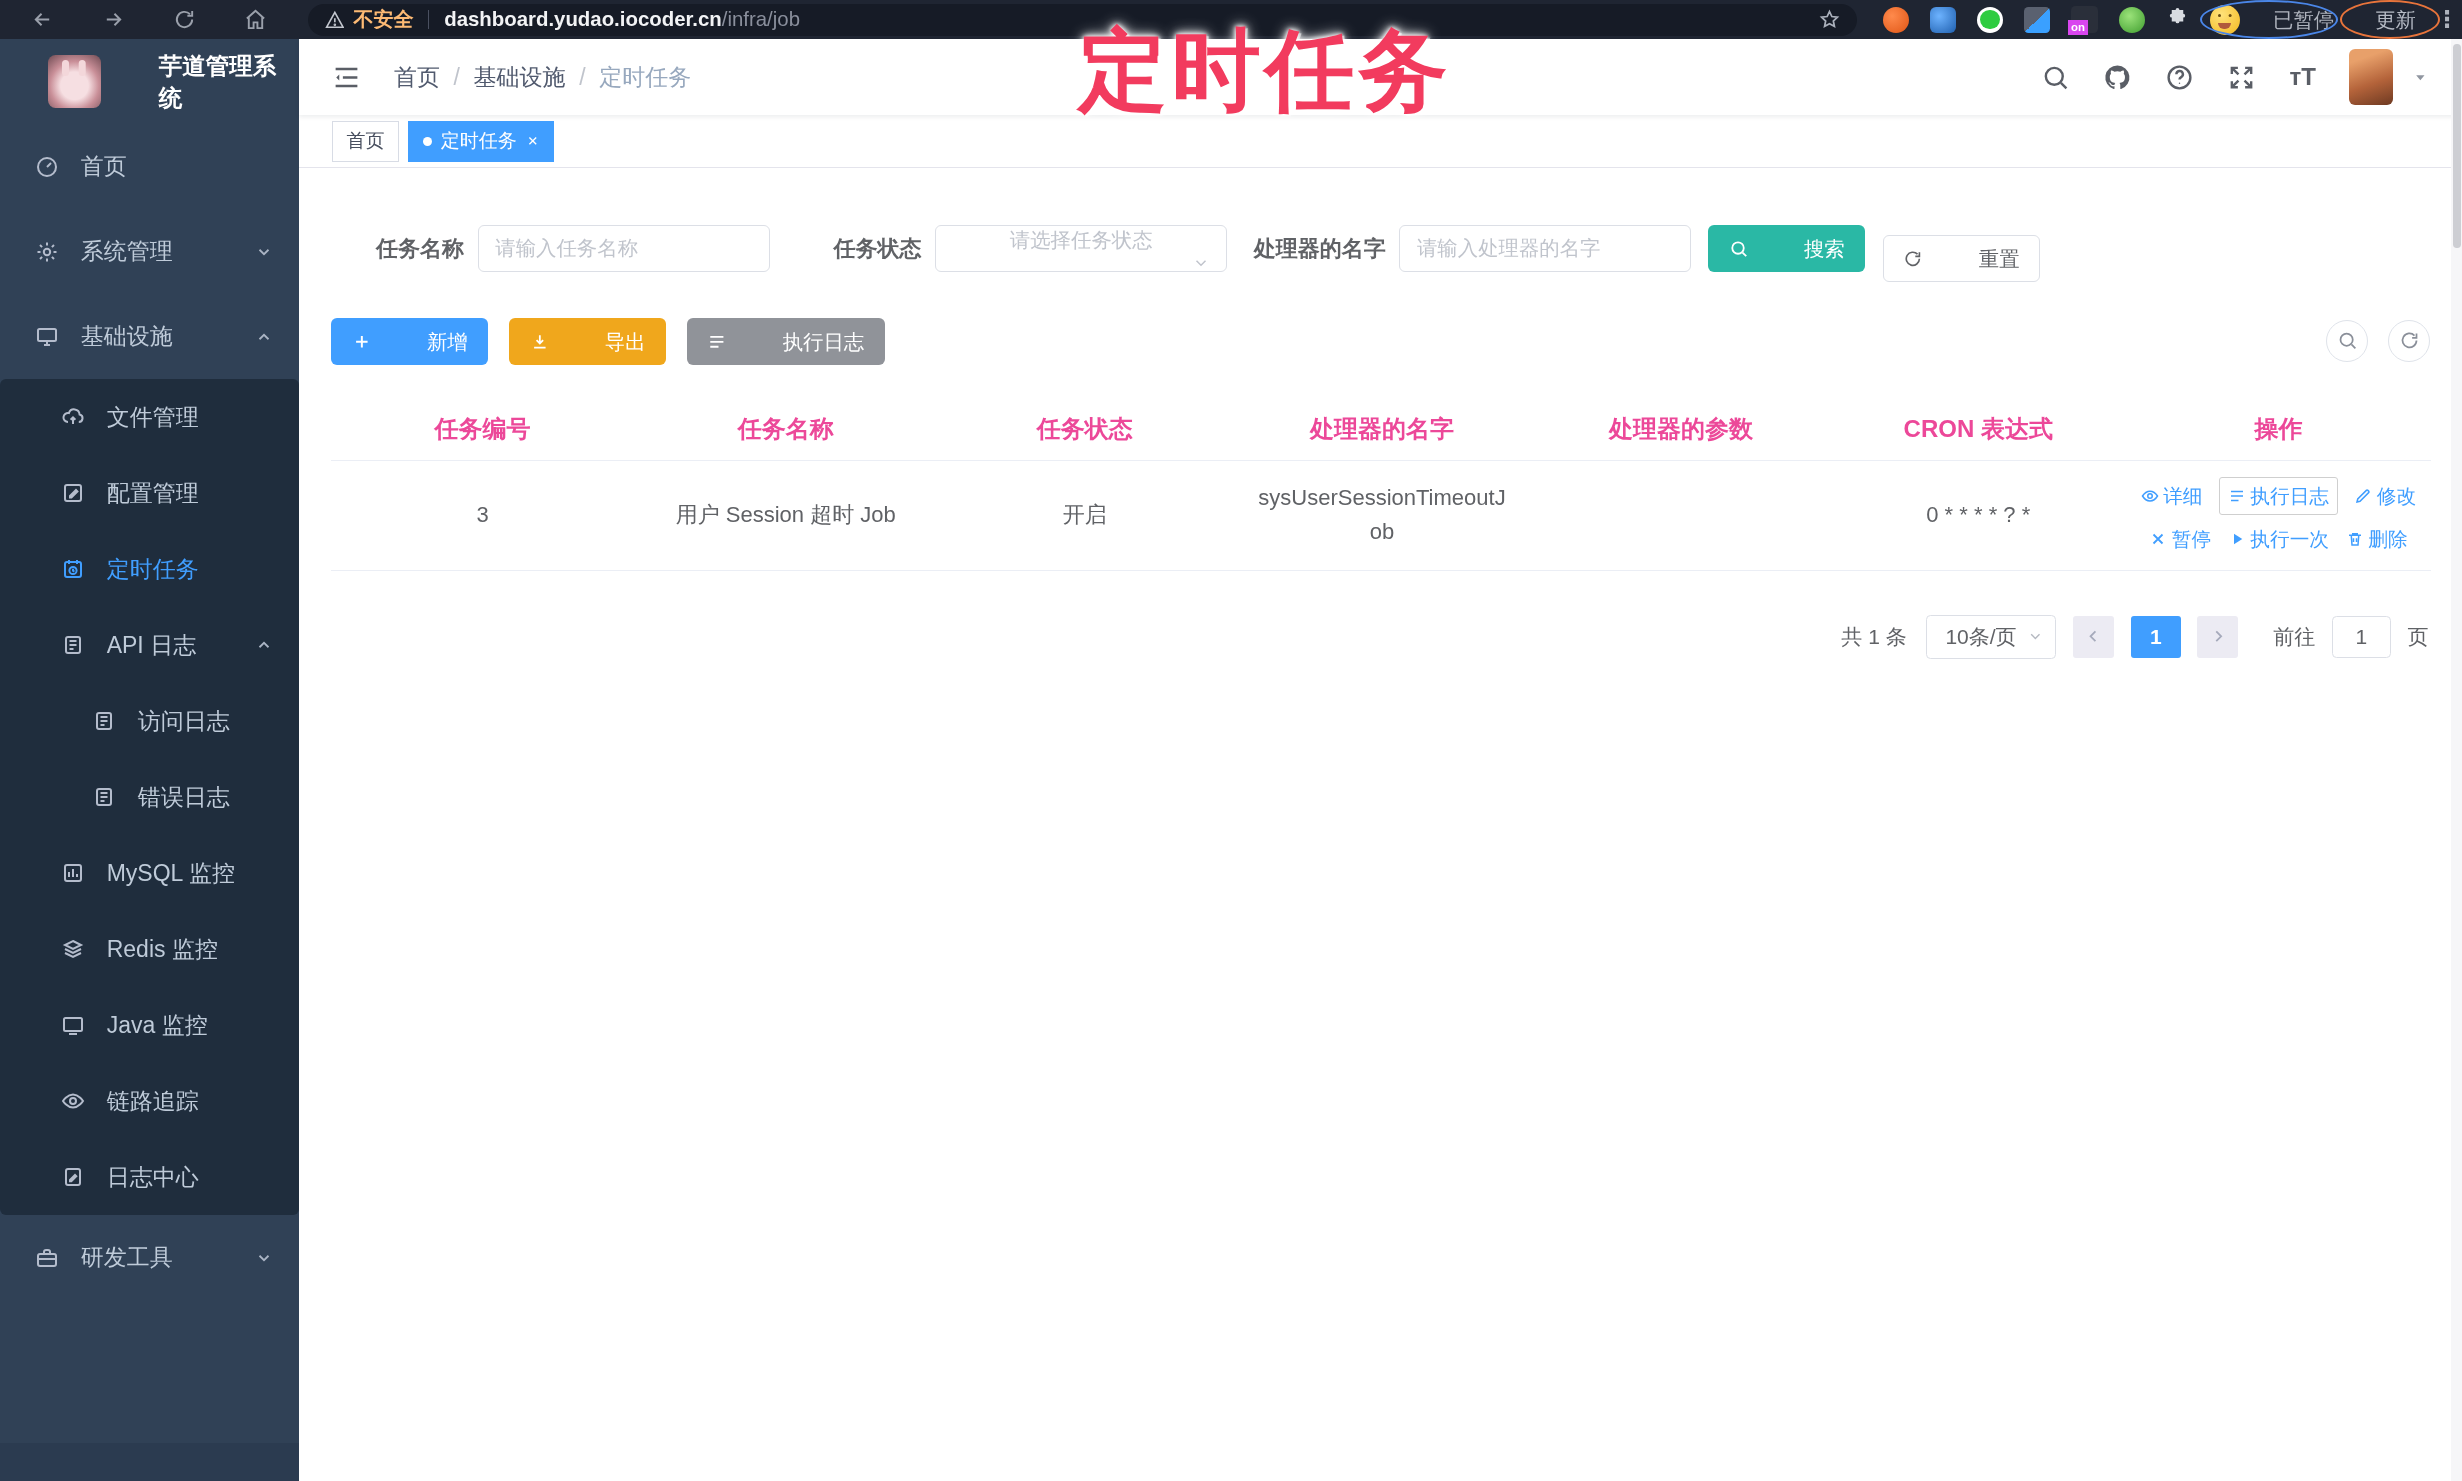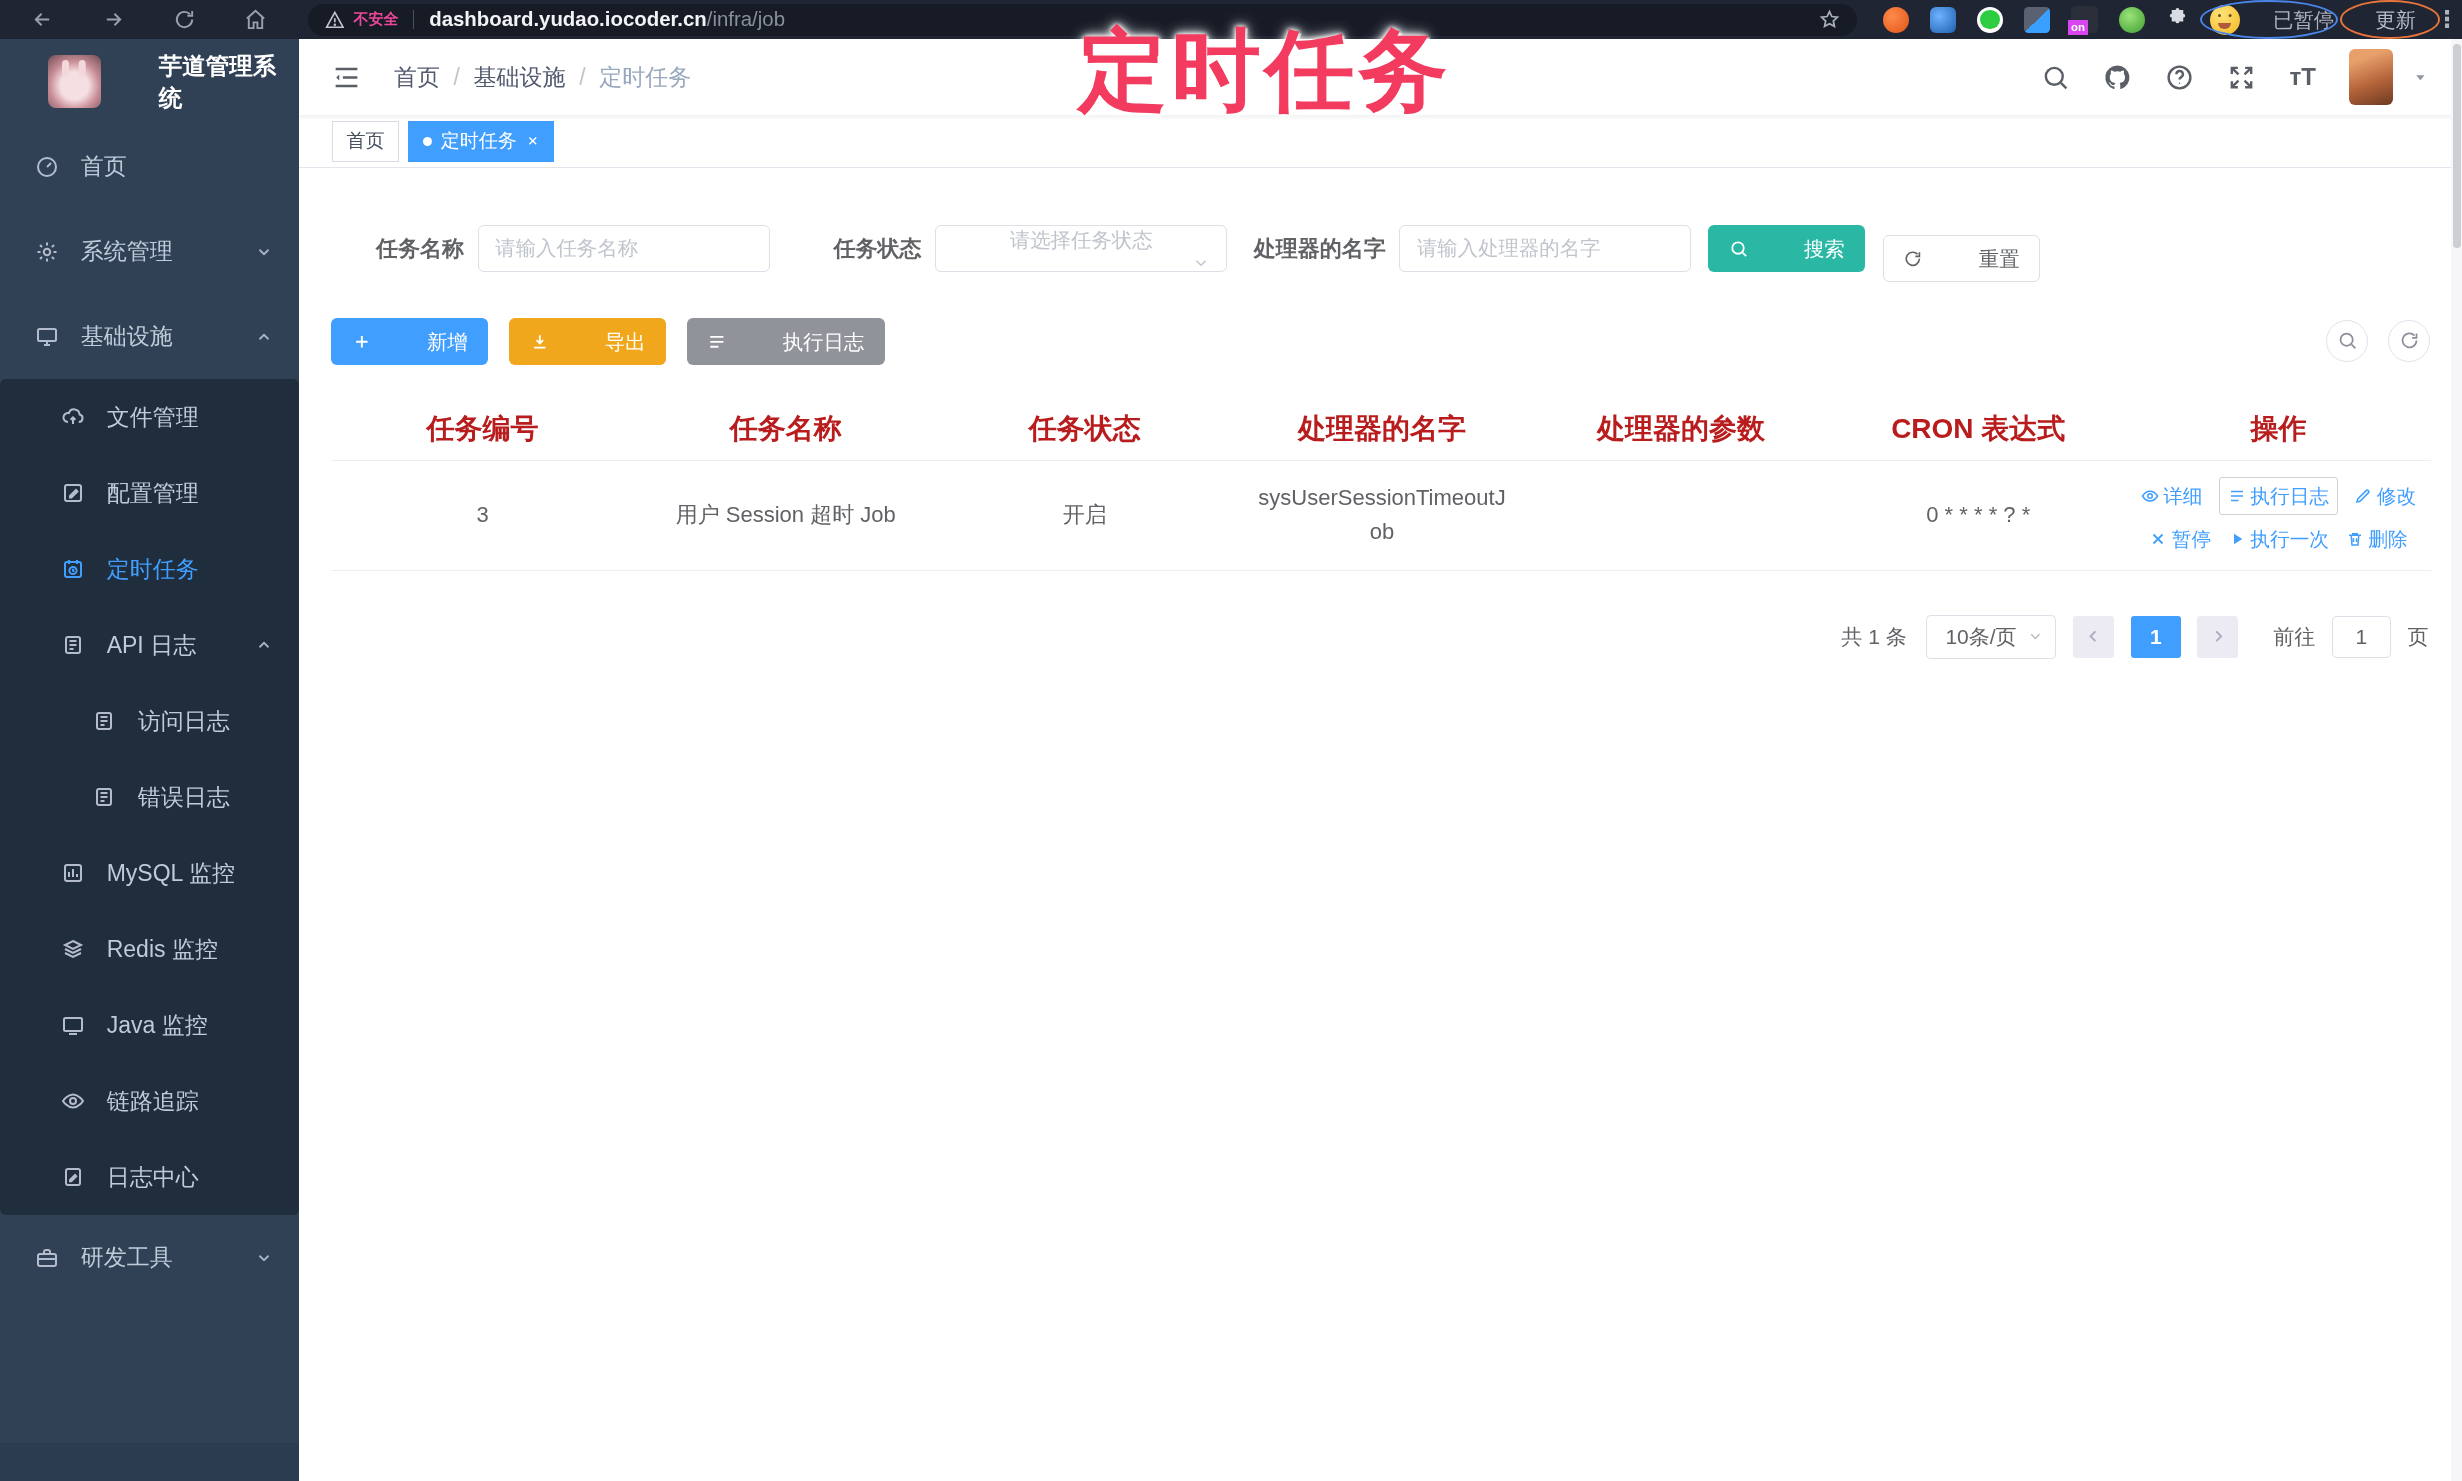--- a/index.html
+++ b/index.html
@@ -8,21 +8,21 @@
   .app { position:relative; width:2462px; height:1482px; overflow:hidden; }
 
   
   .browser-bar { position:absolute; left:0; top:0; width:2462px; height:39px; background:#1f2532; display:flex; align-items:center; z-index:5; }
   .bicon { color:#9aa0ab; display:inline-flex; align-items:center; justify-content:center; width:30px; height:30px; }
   .bicon svg { width:23px; height:23px; }
   .nav-icons { display:flex; gap:41px; margin-left:27px; }
   .url-pill { margin-left:38px; width:1549px; height:32px; background:#161b26; border-radius:16px; display:flex; align-items:center; padding:0 16.7px; }
   .warn-tri { color:#c3c7cf; margin-right:9px; display:inline-flex; }
   .warn-tri svg { width:19.7px; height:19.7px; }
-  .security-label { color:#ec4899; font-size:15px; font-weight:bold; }
+  .security-label { color:#fdba74; font-size:20px; font-weight:bold; }
   .pill-div { width:0.8px; height:19.7px; background:#4a5060; margin:0 15px; }
   .url-host { color:#f2f3f5; font-size:20.4px; font-weight:bold; }
   .url-path { color:#8a8f9c; font-size:20.4px; }
   .pill-star { margin-left:auto; color:#aab0bb; display:inline-flex; }
   .pill-star svg { width:21px; height:21px; }
   .ext-cluster { display:flex; align-items:center; gap:21px; margin-left:26px; }
   .ext-dot { width:26px; height:26px; border-radius:50%; display:inline-flex; align-items:center; justify-content:center; }
   .ext-orange { background:radial-gradient(circle at 35% 35%, #ff8a4c, #e05616); }
   .ext-trophy { background:radial-gradient(circle at 35% 35%, #6db3ff, #1f5fae); border-radius:6px; }
   .ext-green { background:#fff; }
@@ -110,21 +110,21 @@
   .toolbar { margin-top:36px; display:flex; align-items:flex-start; position:relative; }
   .btn-add { background:var(--primary,#409eff); color:#fff; padding:0 19.7px; margin-right:20.4px; }
   .btn-export { background:var(--warning,#f0a71c); color:#fff; padding:0 19.7px; margin-right:20.4px; }
   .btn-log { background:var(--gray,#909399); color:#fff; padding:0 19.7px; }
   .tool-circles { position:absolute; right:0; top:1.5px; display:flex; gap:19.7px; }
   .circle-btn { width:42px; height:42px; border-radius:50%; border:0.8px solid #dfe3ea; background:#fff; display:inline-flex; align-items:center; justify-content:center; color:#8a8f99; cursor:pointer; }
   .circle-btn svg { width:21px; height:21px; }
 
   
   table.grid { margin-top:33px; width:2100px; border-collapse:collapse; table-layout:fixed; }
-  .grid th { height:62px; font-size:28px; color:#b91c1c; font-weight:bold; text-align:center; border-bottom:0.8px solid #ebeef5; }
+  .grid th { height:62px; font-size:24px; color:#ec4899; font-weight:bold; text-align:center; border-bottom:0.8px solid #ebeef5; }
   .grid td { height:110px; font-size:22px; color:#606266; text-align:center; border-bottom:0.8px solid #ebeef5; vertical-align:middle; }
   .handler-wrap { width:250px; margin:0 auto; word-break:break-all; line-height:1.55; }
   .actions { display:flex; flex-direction:column; gap:10.6px; align-items:center; }
   .action-line { display:flex; align-items:center; gap:16.7px; }
   .alink { color:var(--primary,#409eff); font-size:19.7px; display:inline-flex; align-items:center; cursor:pointer; white-space:nowrap; }
   .alink svg { width:18px; height:18px; margin-right:4.5px; }
   .focus-box { border:1.5px solid #cfcfcf; border-radius:3px; padding:4.5px 7.6px; }
 
   
   .pager { margin-top:44px; display:flex; align-items:center; justify-content:flex-end; gap:16.7px; padding-right:1.5px; font-size:21px; color:#606266; }

